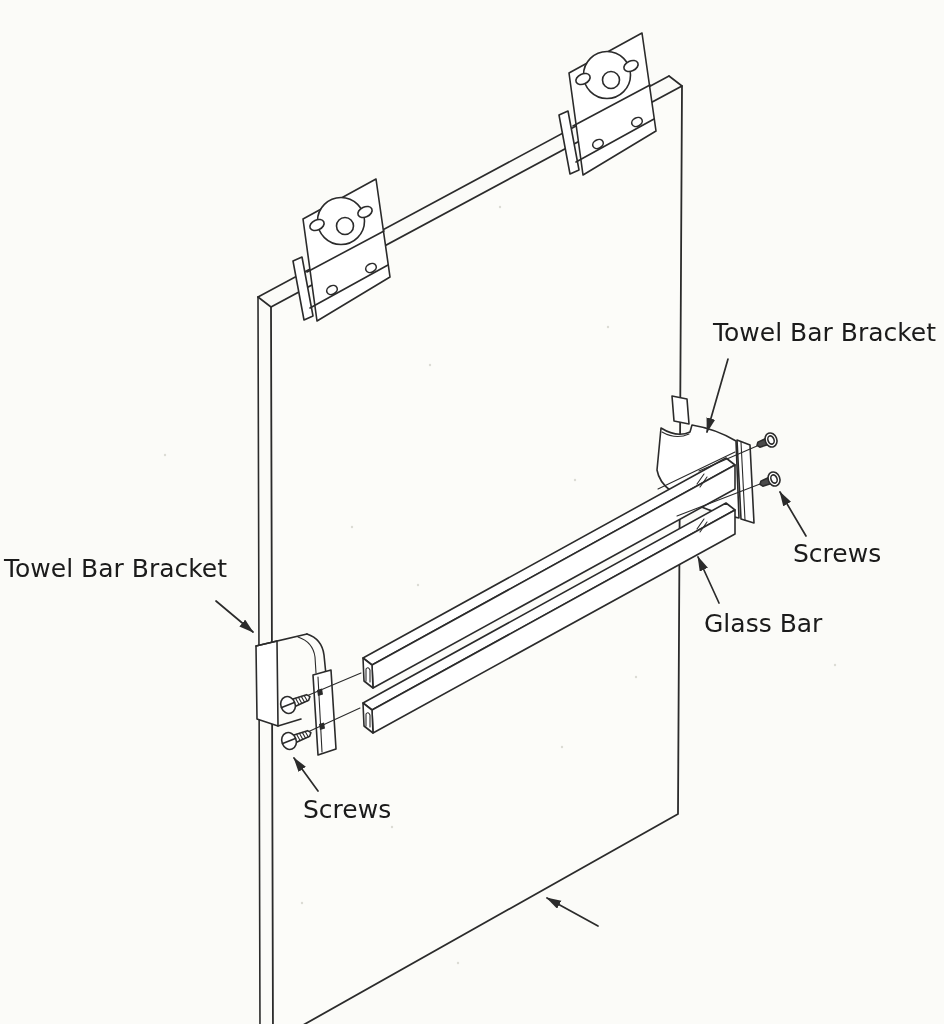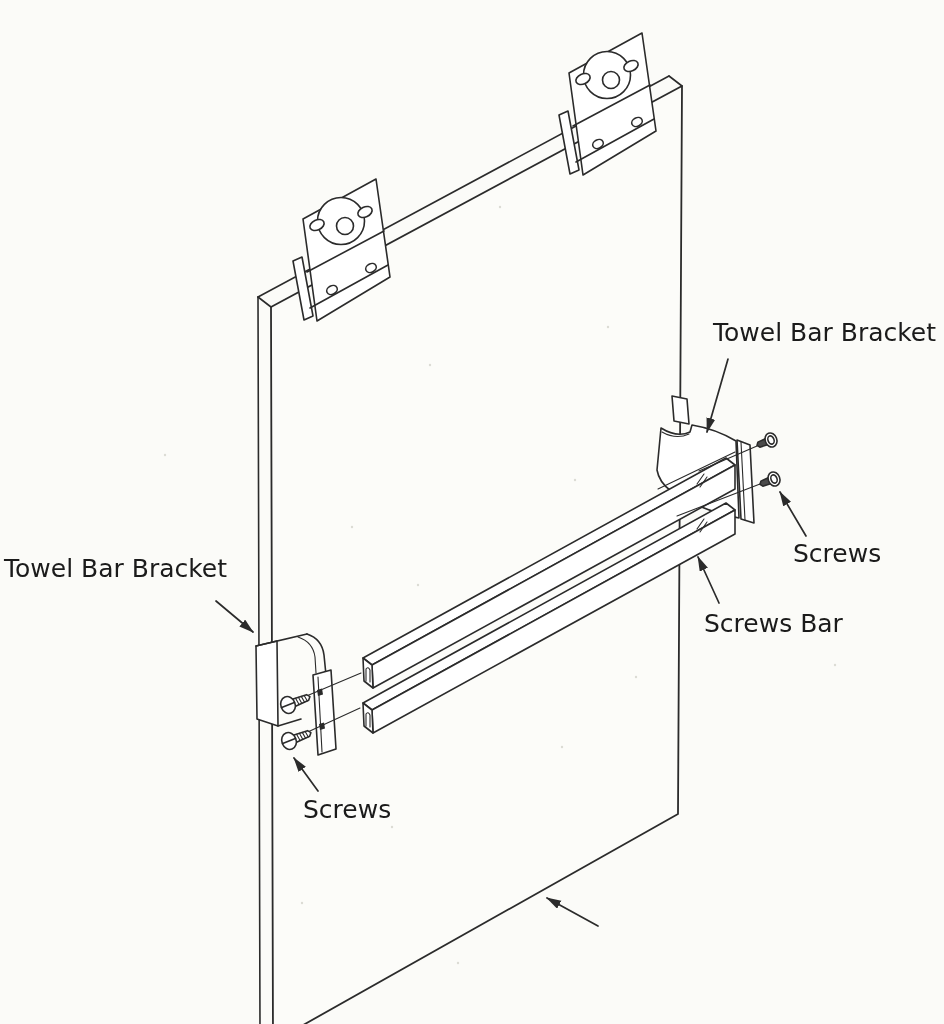--- a/index.html
+++ b/index.html
@@ -156,16 +156,16 @@
     <line class="arrow" x1="806" y1="511" x2="780" y2="467" marker-end="url(#ah)"></line>
     <line class="arrow" x1="719" y1="578" x2="698" y2="532" marker-end="url(#ah)"></line>
     <line class="arrow" x1="216" y1="576" x2="253" y2="607" marker-end="url(#ah)"></line>
     <line class="arrow" x1="318" y1="766" x2="294" y2="733" marker-end="url(#ah)"></line>
     <line class="arrow" x1="598" y1="901" x2="547" y2="873" marker-end="url(#ah)"></line>
   </g>
 </svg>
 
 <div class="lbl" style="left:713px;top:294px">Towel Bar Bracket</div>
 <div class="lbl" style="left:793px;top:515px">Screws</div>
-<div class="lbl" style="left:704px;top:585px">Screws Bar</div>
+<div class="lbl" style="left:704px;top:585px">Glass Bar</div>
 <div class="lbl" style="left:4px;top:530px">Towel Bar Bracket</div>
 <div class="lbl" style="left:303px;top:771px">Screws</div>
 </div>
 
 </body></html>

